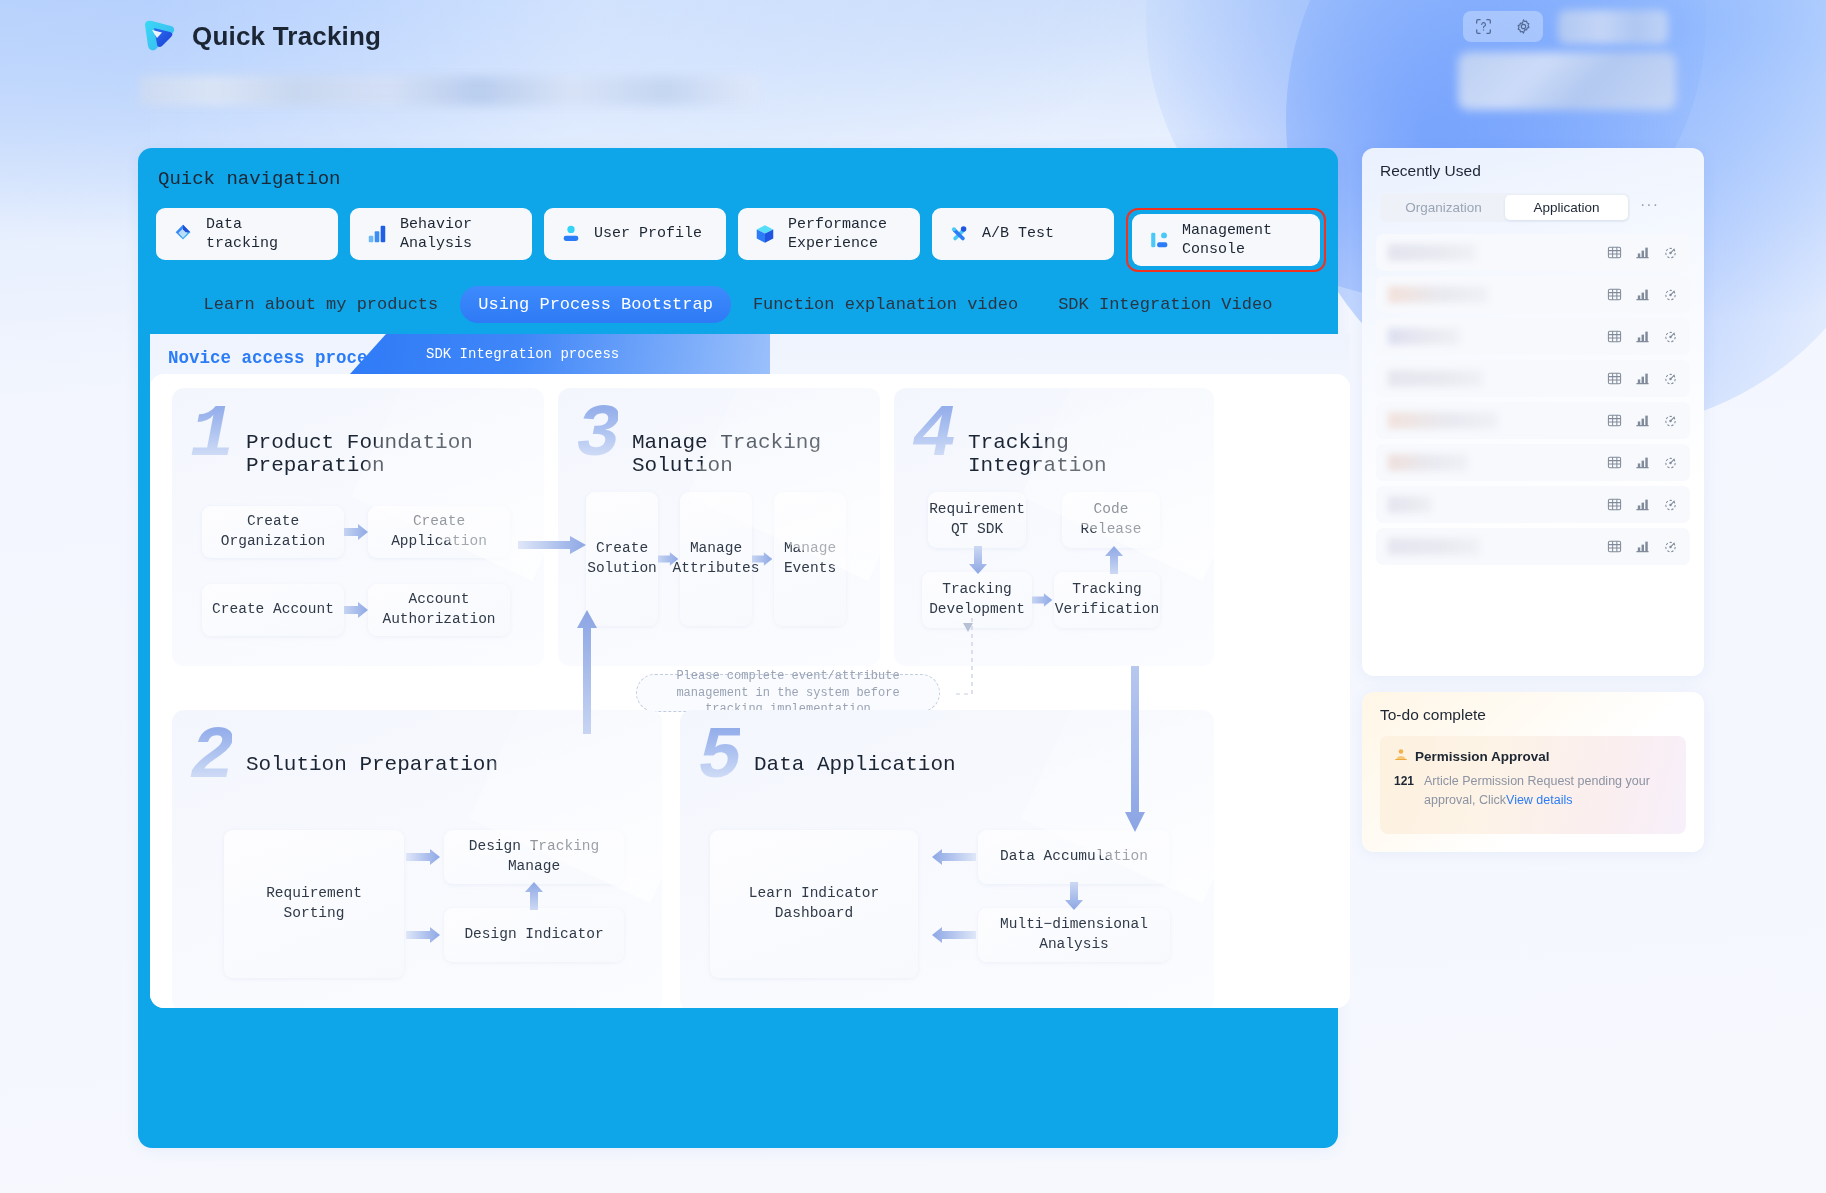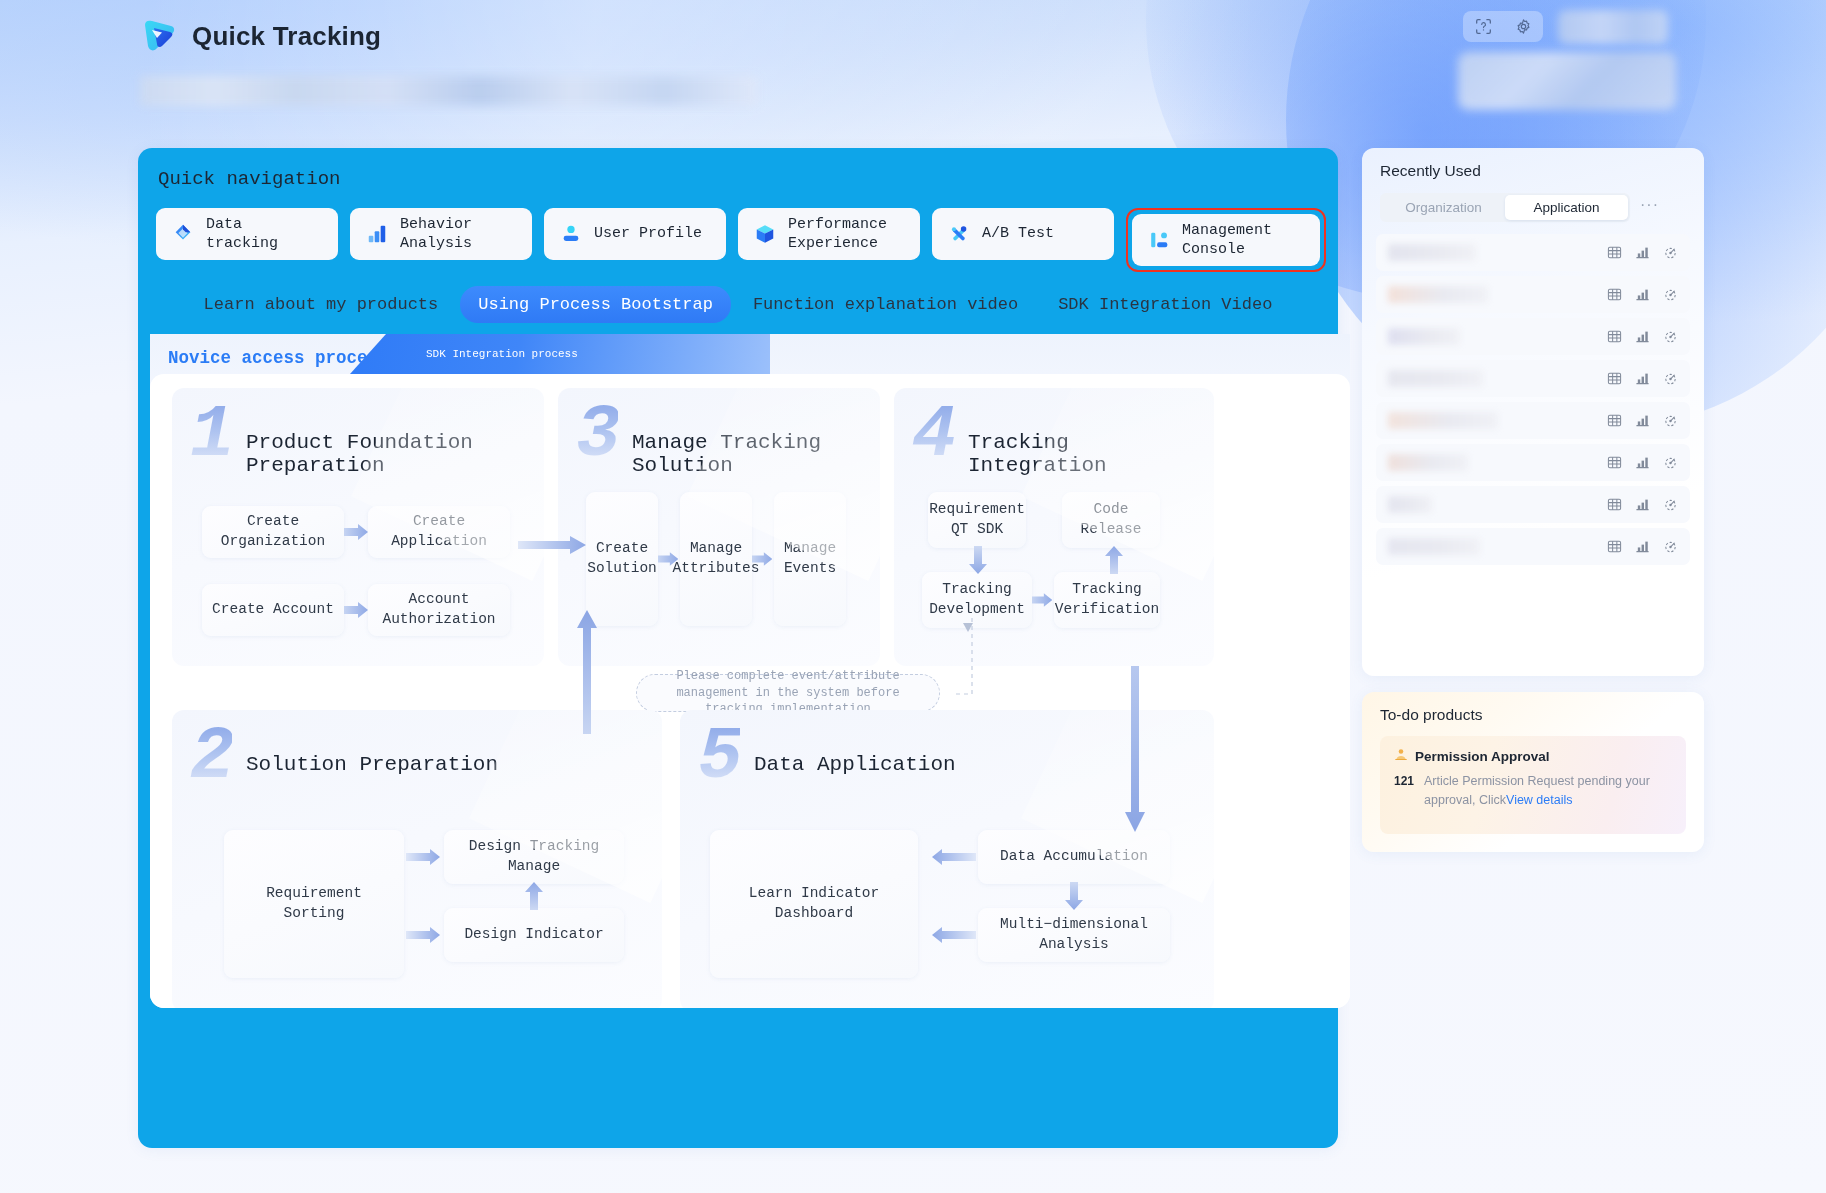--- a/index.html
+++ b/index.html
@@ -96,21 +96,21 @@
   .ptab-a {
     position: absolute; left: 18px; top: 0; height: 48px; display: flex; align-items: center;
     font-size: 17.5px; font-weight: bold; color: #2b7cf6; padding-left: 0; cursor: pointer;
   }
   .ptab-b {
     position: absolute; left: 200px; top: 0; width: 420px; height: 40px;
     background: linear-gradient(100deg,#2f7bf7 0%, #3f86f8 40%, #9bc0fb 100%);
     clip-path: polygon(36px 0, 100% 0, 100% 100%, 0 100%);
     display: flex; align-items: center; cursor: pointer;
   }
-  .ptab-b span { margin-left: 76px; font-size: 11px; color: #fff; }
+  .ptab-b span { margin-left: 76px; font-size: 14px; color: #fff; }
 
   .proc-inner {
     position: absolute; left: 0; top: 40px; width: 1200px; height: 774px;
     background: #fff; border-radius: 14px 14px 14px 14px;
   }
 
   .step-card {
     position: absolute; background: linear-gradient(160deg,#f3f6fd 0%, #f7f9fe 45%, #fbfcff 100%);
     border-radius: 12px; overflow: hidden;
   }
@@ -649,21 +649,21 @@
               <circle cx="8" cy="8.6" r="5" stroke-dasharray="2.4 2"></circle>
               <path d="M8 8.6 L12 4.4" stroke-linecap="round"></path>
               <circle cx="8" cy="8.6" r="1.3" fill="#5a6679" stroke="none"></circle>
             </svg></span>
         </div>
       </div>
     </div>
 </div>
 
 <div class="todo-card">
-  <div class="todo-title">To-do products</div>
+  <div class="todo-title">To-do complete</div>
   <div class="todo-item">
     <div class="todo-head">
       <span>
         <svg width="14" height="14" viewBox="0 0 16 16">
           <circle cx="8" cy="4" r="2.6" fill="#f2b04a"></circle>
           <path d="M2.5 13c1-2.6 3-3.8 5.5-3.8S12.5 10.4 13.5 13z" fill="#f6c877"></path>
           <path d="M2 13.2h12" stroke="#eda93c" stroke-width="1.3" stroke-linecap="round"></path>
         </svg>
       </span>
       <span>Permission Approval</span>

